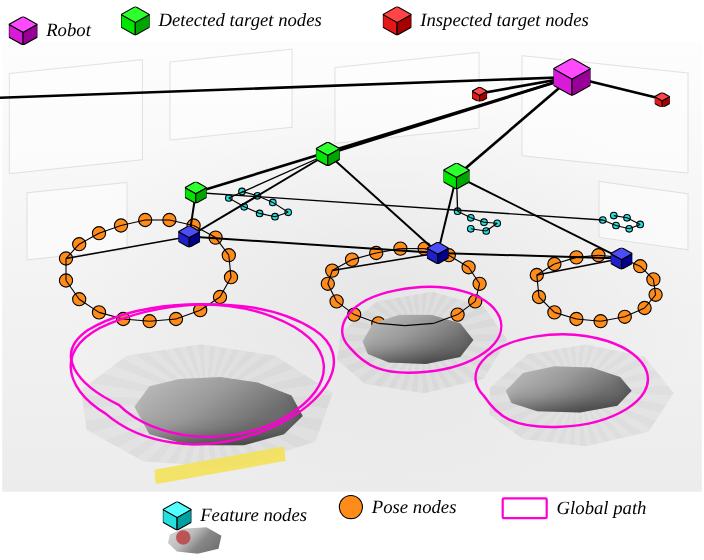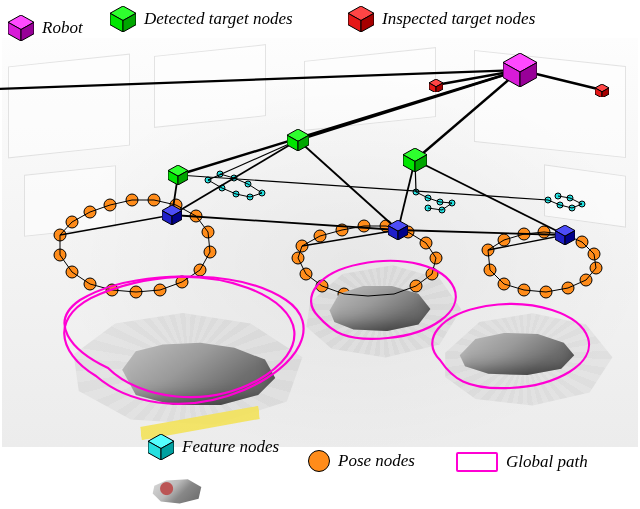--- a/index.html
+++ b/index.html
@@ -381,21 +381,21 @@
     <span class="cube">
         <svg width="26" height="26" viewBox="0 0 26 26">
     <polygon points="13,0 26,7.280000000000001 13,14.560000000000002 0,7.280000000000001" fill="#ff4545" stroke="#000" stroke-width="1"></polygon>
     <polygon points="0,7.280000000000001 13,14.560000000000002 13,26 0,18.72" fill="#e61717" stroke="#000" stroke-width="1"></polygon>
     <polygon points="13,14.560000000000002 26,7.280000000000001 26,18.72 13,26" fill="#a60000" stroke="#000" stroke-width="1"></polygon>
   </svg>
       </span>
     <span class="text">Inspected target nodes</span>
   </div>
 
-  <div class="legend z5" style="left:148px; top:434px;">
+  <div class="legend z5" style="left:148px; top:456px;">
     <span class="cube">
         <svg width="26" height="26" viewBox="0 0 26 26">
     <polygon points="13,0 26,7.280000000000001 13,14.560000000000002 0,7.280000000000001" fill="#54ffff" stroke="#000" stroke-width="1"></polygon>
     <polygon points="0,7.280000000000001 13,14.560000000000002 13,26 0,18.72" fill="#26e0e0" stroke="#000" stroke-width="1"></polygon>
     <polygon points="13,14.560000000000002 26,7.280000000000001 26,18.72 13,26" fill="#00a0a0" stroke="#000" stroke-width="1"></polygon>
   </svg>
       </span>
     <span class="text">Feature nodes</span>
   </div>
   <div class="legend z5" style="left:456px; top:452px;">

